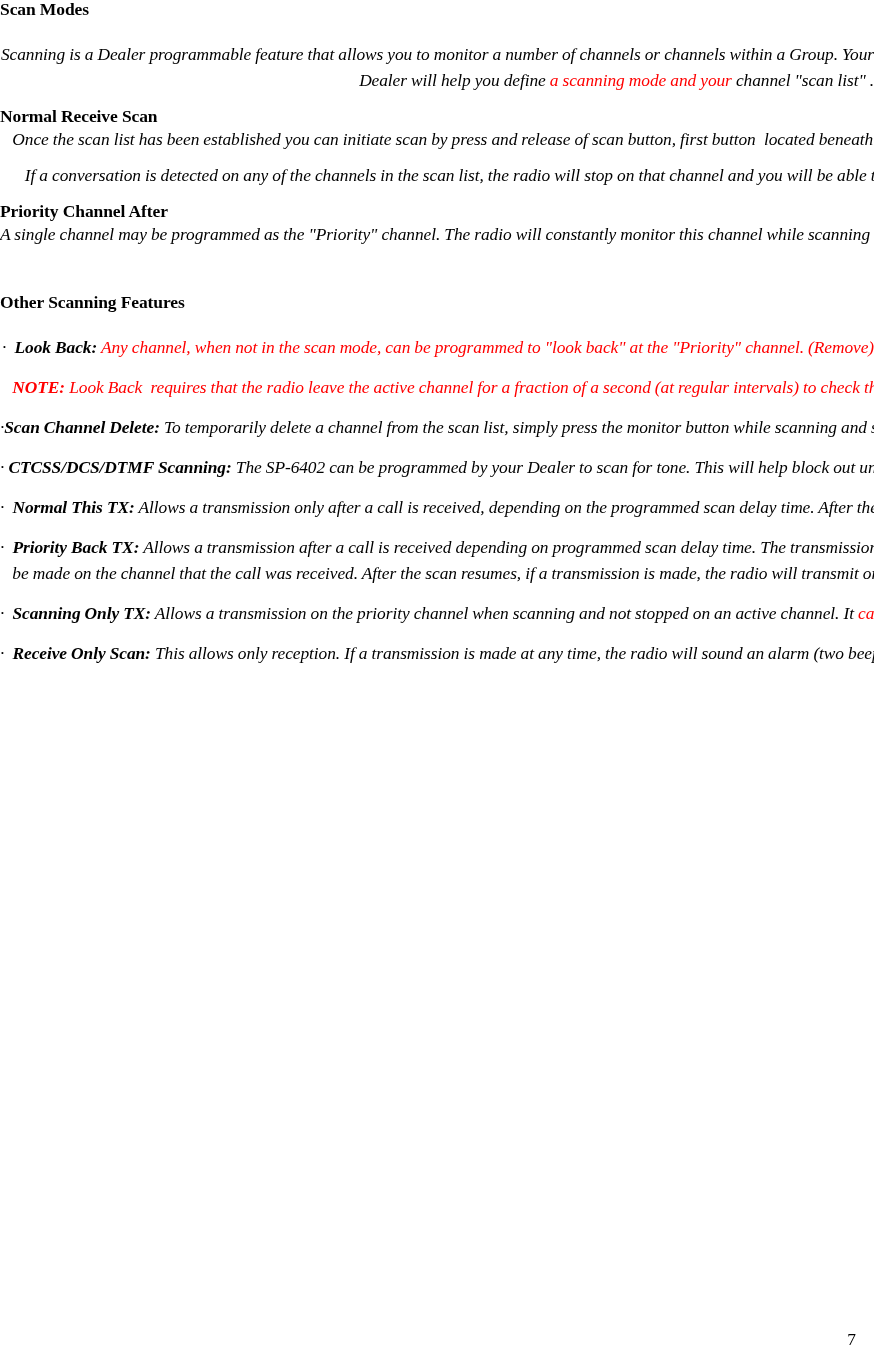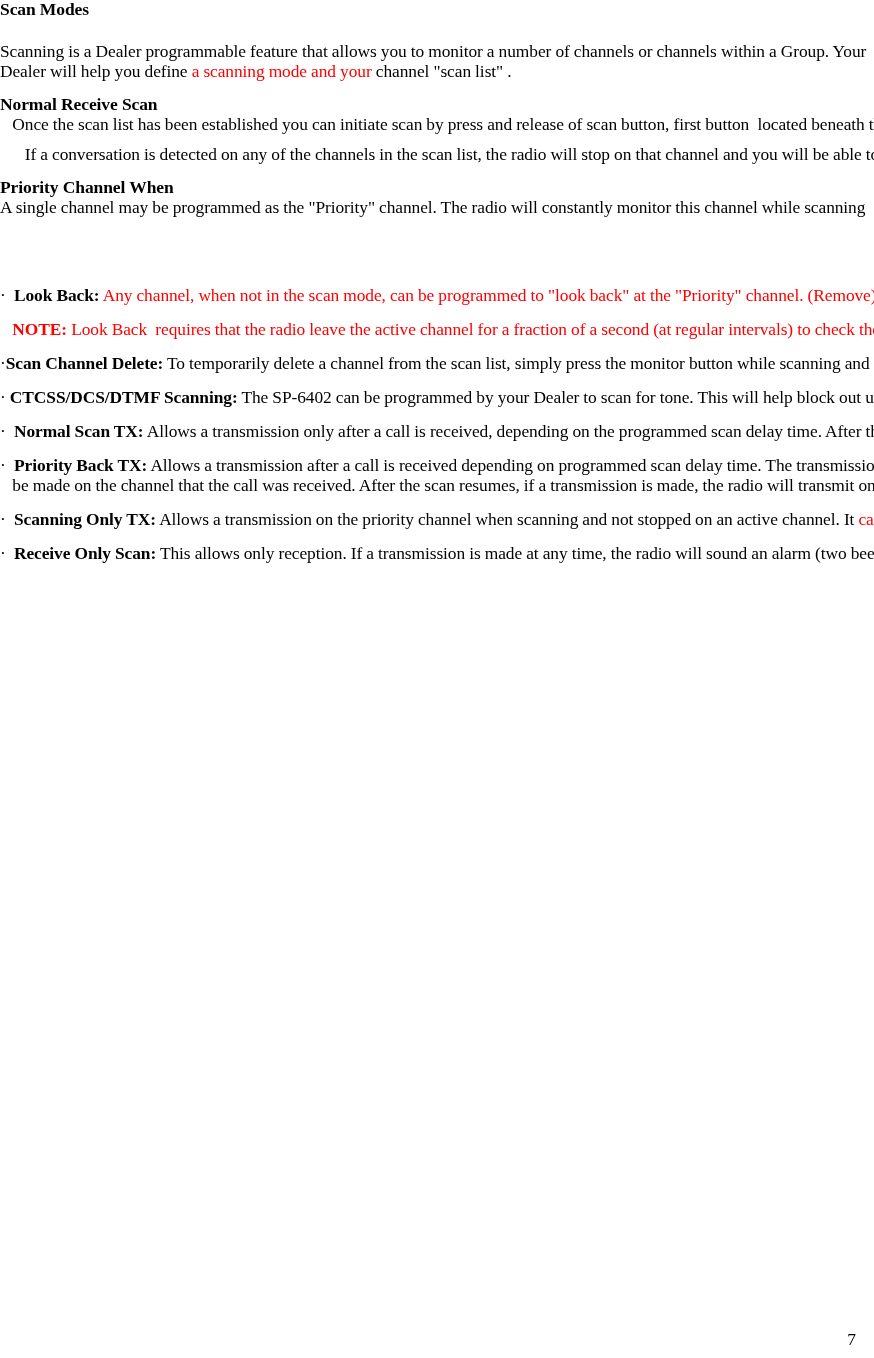--- a/index.html
+++ b/index.html
@@ -28,25 +28,26 @@
   }
   .h {
     font-size: 17.5px;
     font-weight: bold;
     line-height: 19px;
     margin: 0;
     letter-spacing: -0.1px;
   }
   .p {
     font-size: 17.4px;
-    line-height: 20px;
+    line-height: 26px;
     margin: 0;
-    text-align: left;
+    text-align: right;
     letter-spacing: -0.08px;
     word-spacing: -0.15px;
+    font-style: italic;
   }
   .red { color: #ff0000; }
   .b { font-weight: bold; }
   .sp-sm { height: 10px; }
   .sp-md { height: 14px; }
   .sp-lg { height: 22px; }
   .sp-xl { height: 46px; }
   .pageno {
     position: absolute;
     right: 18px;
@@ -73,46 +74,47 @@
     <h2 class="h">Normal Receive Scan</h2>
 
     <p class="p nbsp-ind">   Once the scan list has been established you can initiate scan by press and release of scan button, first button  located beneath the PTT button. The top panel LED can be programmed to flash green as the radio is scanning.</p>
 
     <div class="sp-sm"></div>
 
     <p class="p nbsp-ind">      If a conversation is detected on any of the channels in the scan list, the radio will stop on that channel and you will be able tohear the conversation. If programmed for normal scan TX you will be able to transmit on that active channel during the pro-grammable scan delay time. The scan delay time is the amount of time the radio will stay on that channel once activity has ceased (Dealer programmable, 4-7 seconds is typical). The radio will resume scanning once the scan delay time has expired. Scanning will continue until the channel is changed.</p>
 
     <div class="sp-md"></div>
 
-    <h2 class="h">Priority Channel When</h2>
+    <h2 class="h">Priority Channel After</h2>
 
     <p class="p nbsp-ind"><span>A single channel may be programmed as the "Priority" channel. The radio will constantly monitor this channel while scanning    and when the radio has stopped on an active channel. If a call is detected on the "Priority" channel, the radio will automatically    move to, and remain on, the "Priority" channel for as long as the priority conversation takes place. "Priority" channel activity takes precedence over all other conversations.  To activate Priority scan press and </span></p>
 
     <div class="sp-xl"></div>
 
+    <h2 class="h">Other Scanning Features</h2>
 
     <div class="sp-lg"></div>
 
     <p class="p nbsp-ind"><span>·</span><span class="b">  Look Back:</span><span class="red"> Any channel, when not in the scan mode, can be programmed to "look back" at the "Priority" channel. (Remove)</span></p>
 
     <div class="sp-md"></div>
 
     <p class="p red nbsp-ind"><span class="b">   NOTE:</span><span> Look Back  requires that the radio leave the active channel for a fraction of a second (at regular intervals) to check the priority channel for activity. Depending upon how the radio is programmed (scan speed, etc.) this may or may not be noticeable as "breaks" on the active channel for that same fraction of a second. A transmission will be made on the selected channel at all times.</span></p>
 
     <div class="sp-md"></div>
 
     <p class="p nbsp-ind"><span>·</span><span class="b">Scan Channel Delete:</span><span> To temporarily delete a channel from the scan list, simply press the monitor button while scanning and stopped on the channel to be deleted. This will remove that channel from the scan list until the channel is changed or the radio's power is reset. When power is restored or the scan list channel position is again selected, the original Dealer programmed scan list will be activated.</span></p>
 
     <div class="sp-md"></div>
 
     <p class="p nbsp-ind"><span>·</span><span class="b"> CTCSS/DCS/DTMF Scanning:</span><span> The SP-6402 can be programmed by your Dealer to scan for tone. This will help block out unwanted calls.</span></p>
 
     <div class="sp-md"></div>
 
-    <p class="p nbsp-ind"><span>·</span><span class="b">  Normal Scan TX:</span><span> Allows a transmission only after a call is received, depending on the programmed scan delay time. After the scan    resumes, and a transmission is made, the radio will sound an   alarm (two beeps) , display_h and will not allow a transmission.</span></p>
+    <p class="p nbsp-ind"><span>·</span><span class="b">  Normal This TX:</span><span> Allows a transmission only after a call is received, depending on the programmed scan delay time. After the scan    resumes, and a transmission is made, the radio will sound an   alarm (two beeps) , display_h and will not allow a transmission.</span></p>
 
     <div class="sp-md"></div>
 
     <p class="p nbsp-ind"><span>·</span><span class="b">  Priority Back TX:</span><span> Allows a transmission after a call is received depending on programmed scan delay time. The transmission will</span></p>
     <p class="p nbsp-ind">   be made on the channel that the call was received. After the scan resumes, if a transmission is made, the radio will transmit on the      programmed priority channel.</p>
 
     <div class="sp-md"></div>
 
     <p class="p nbsp-ind"><span>·</span><span class="b">  Scanning Only TX:</span><span> Allows a transmission on the priority channel when scanning and not stopped on an active channel. It </span><span class="red">can also be programmed to ( Remove) will</span></p>
 

